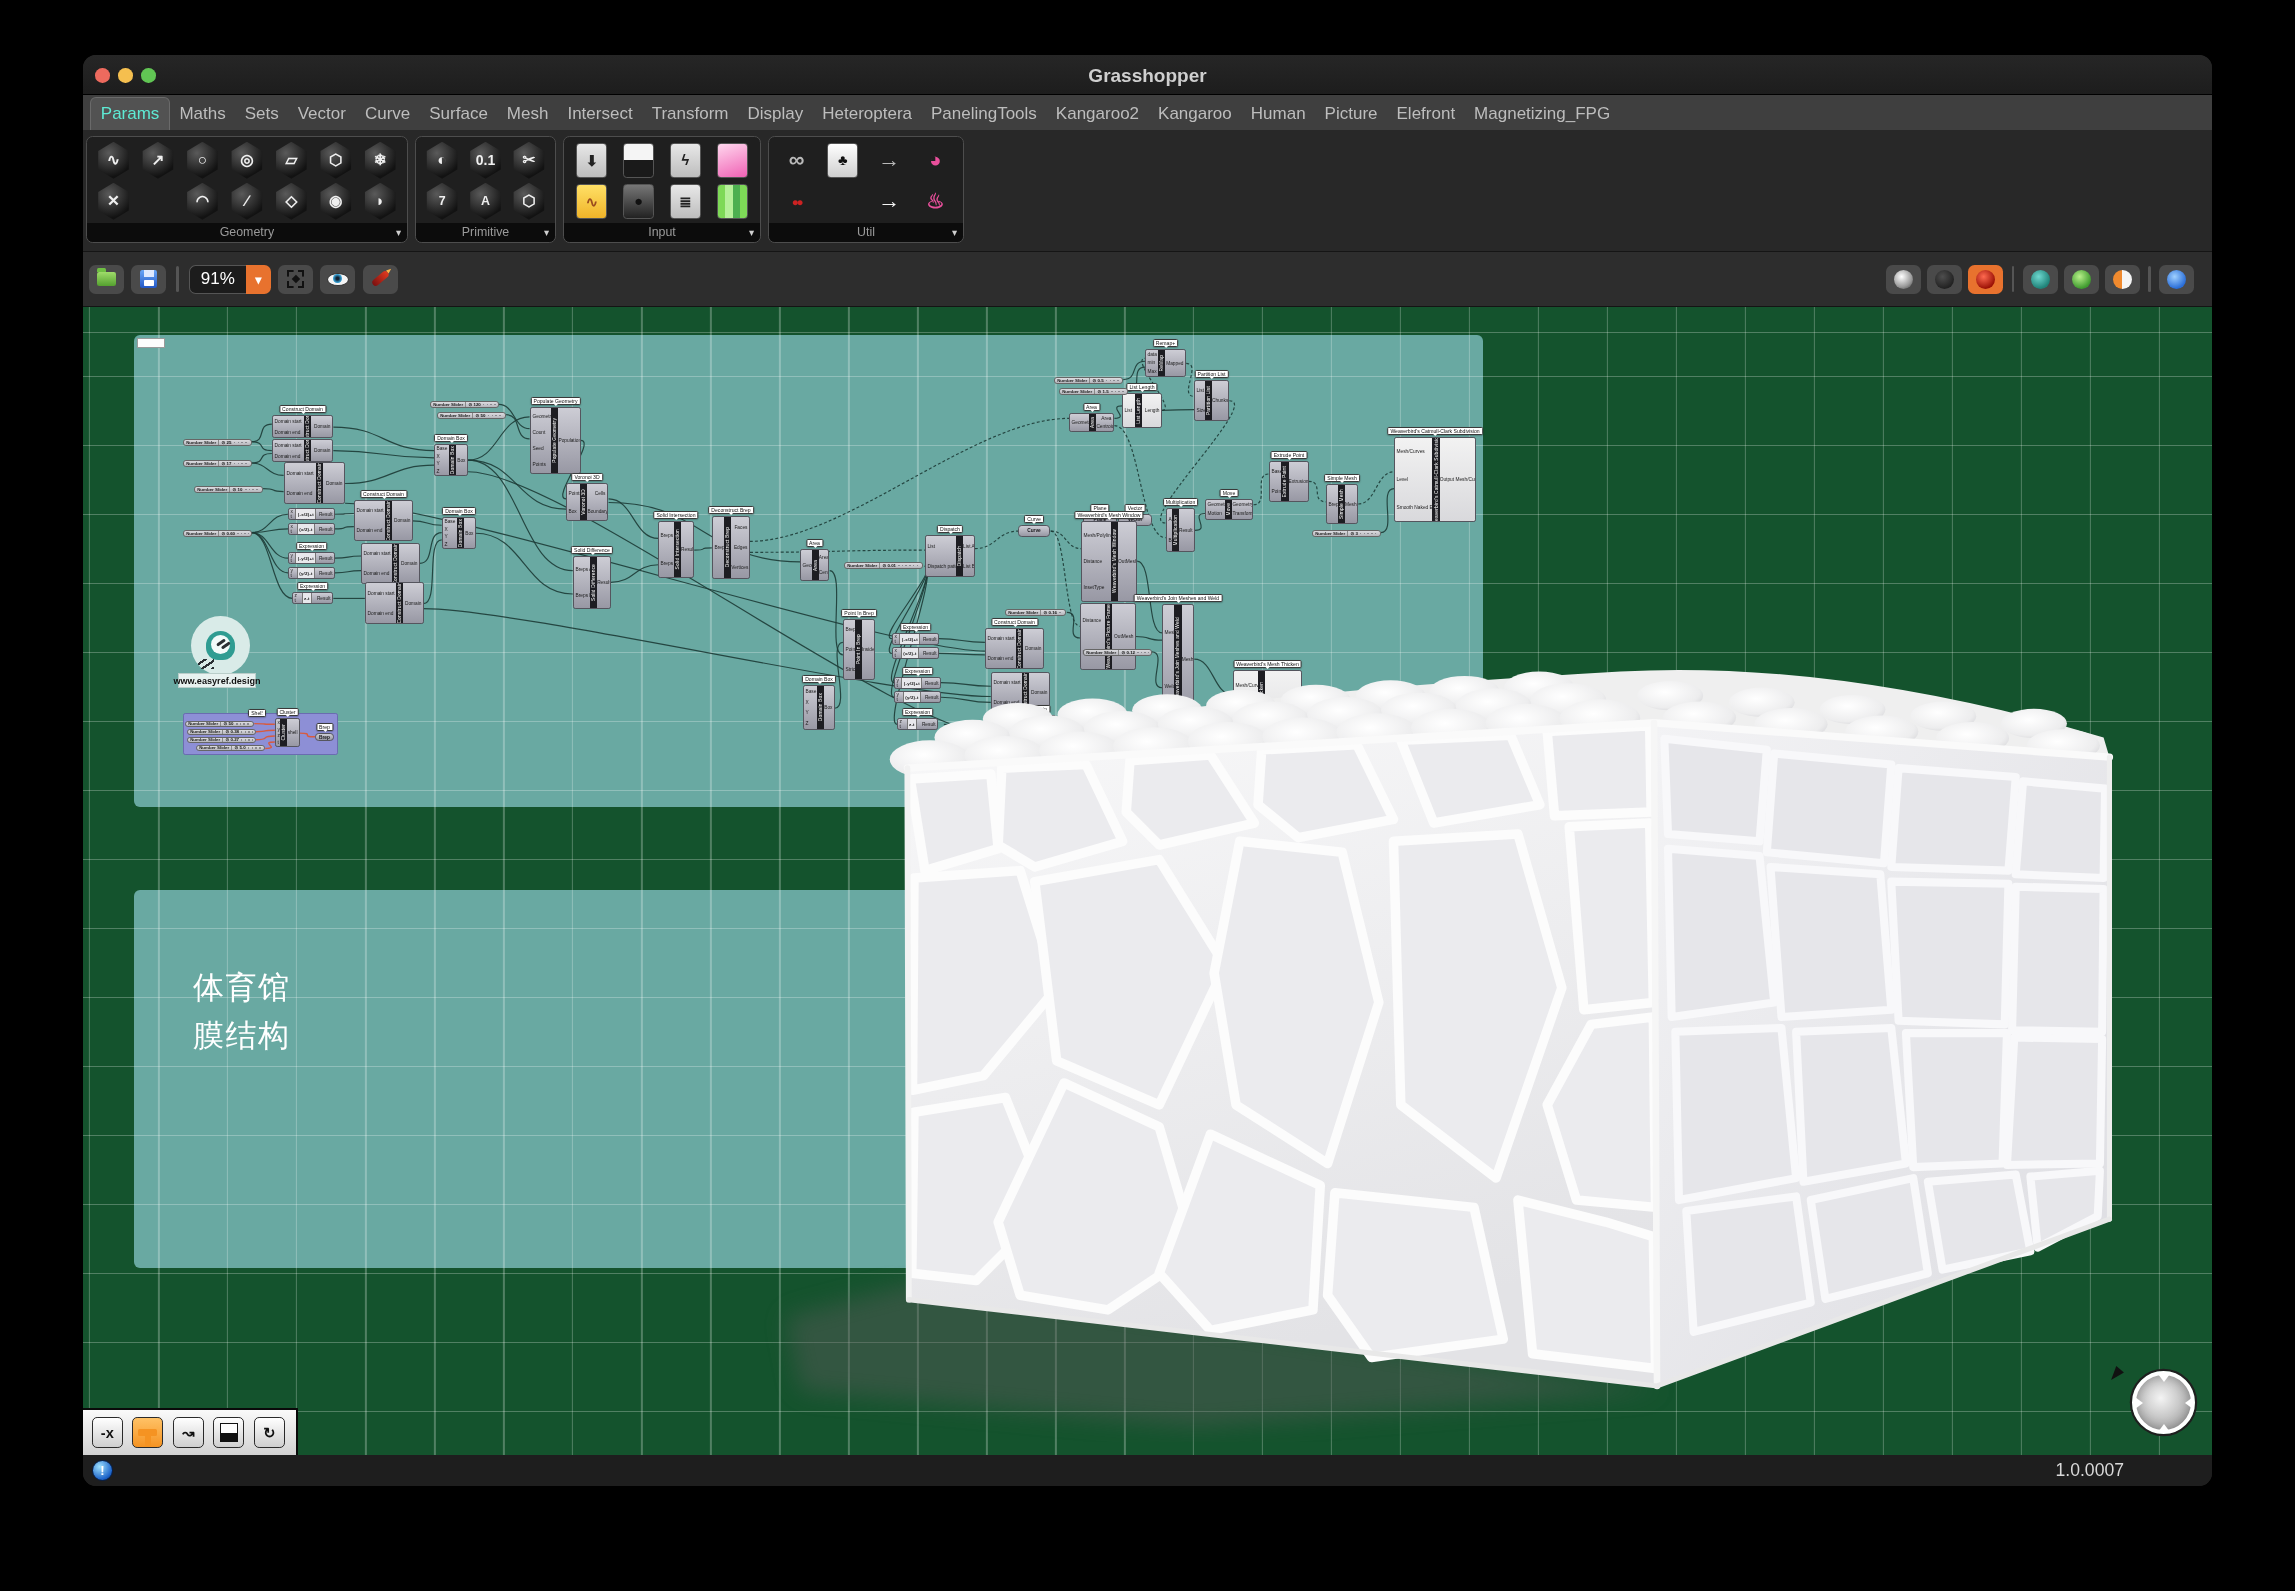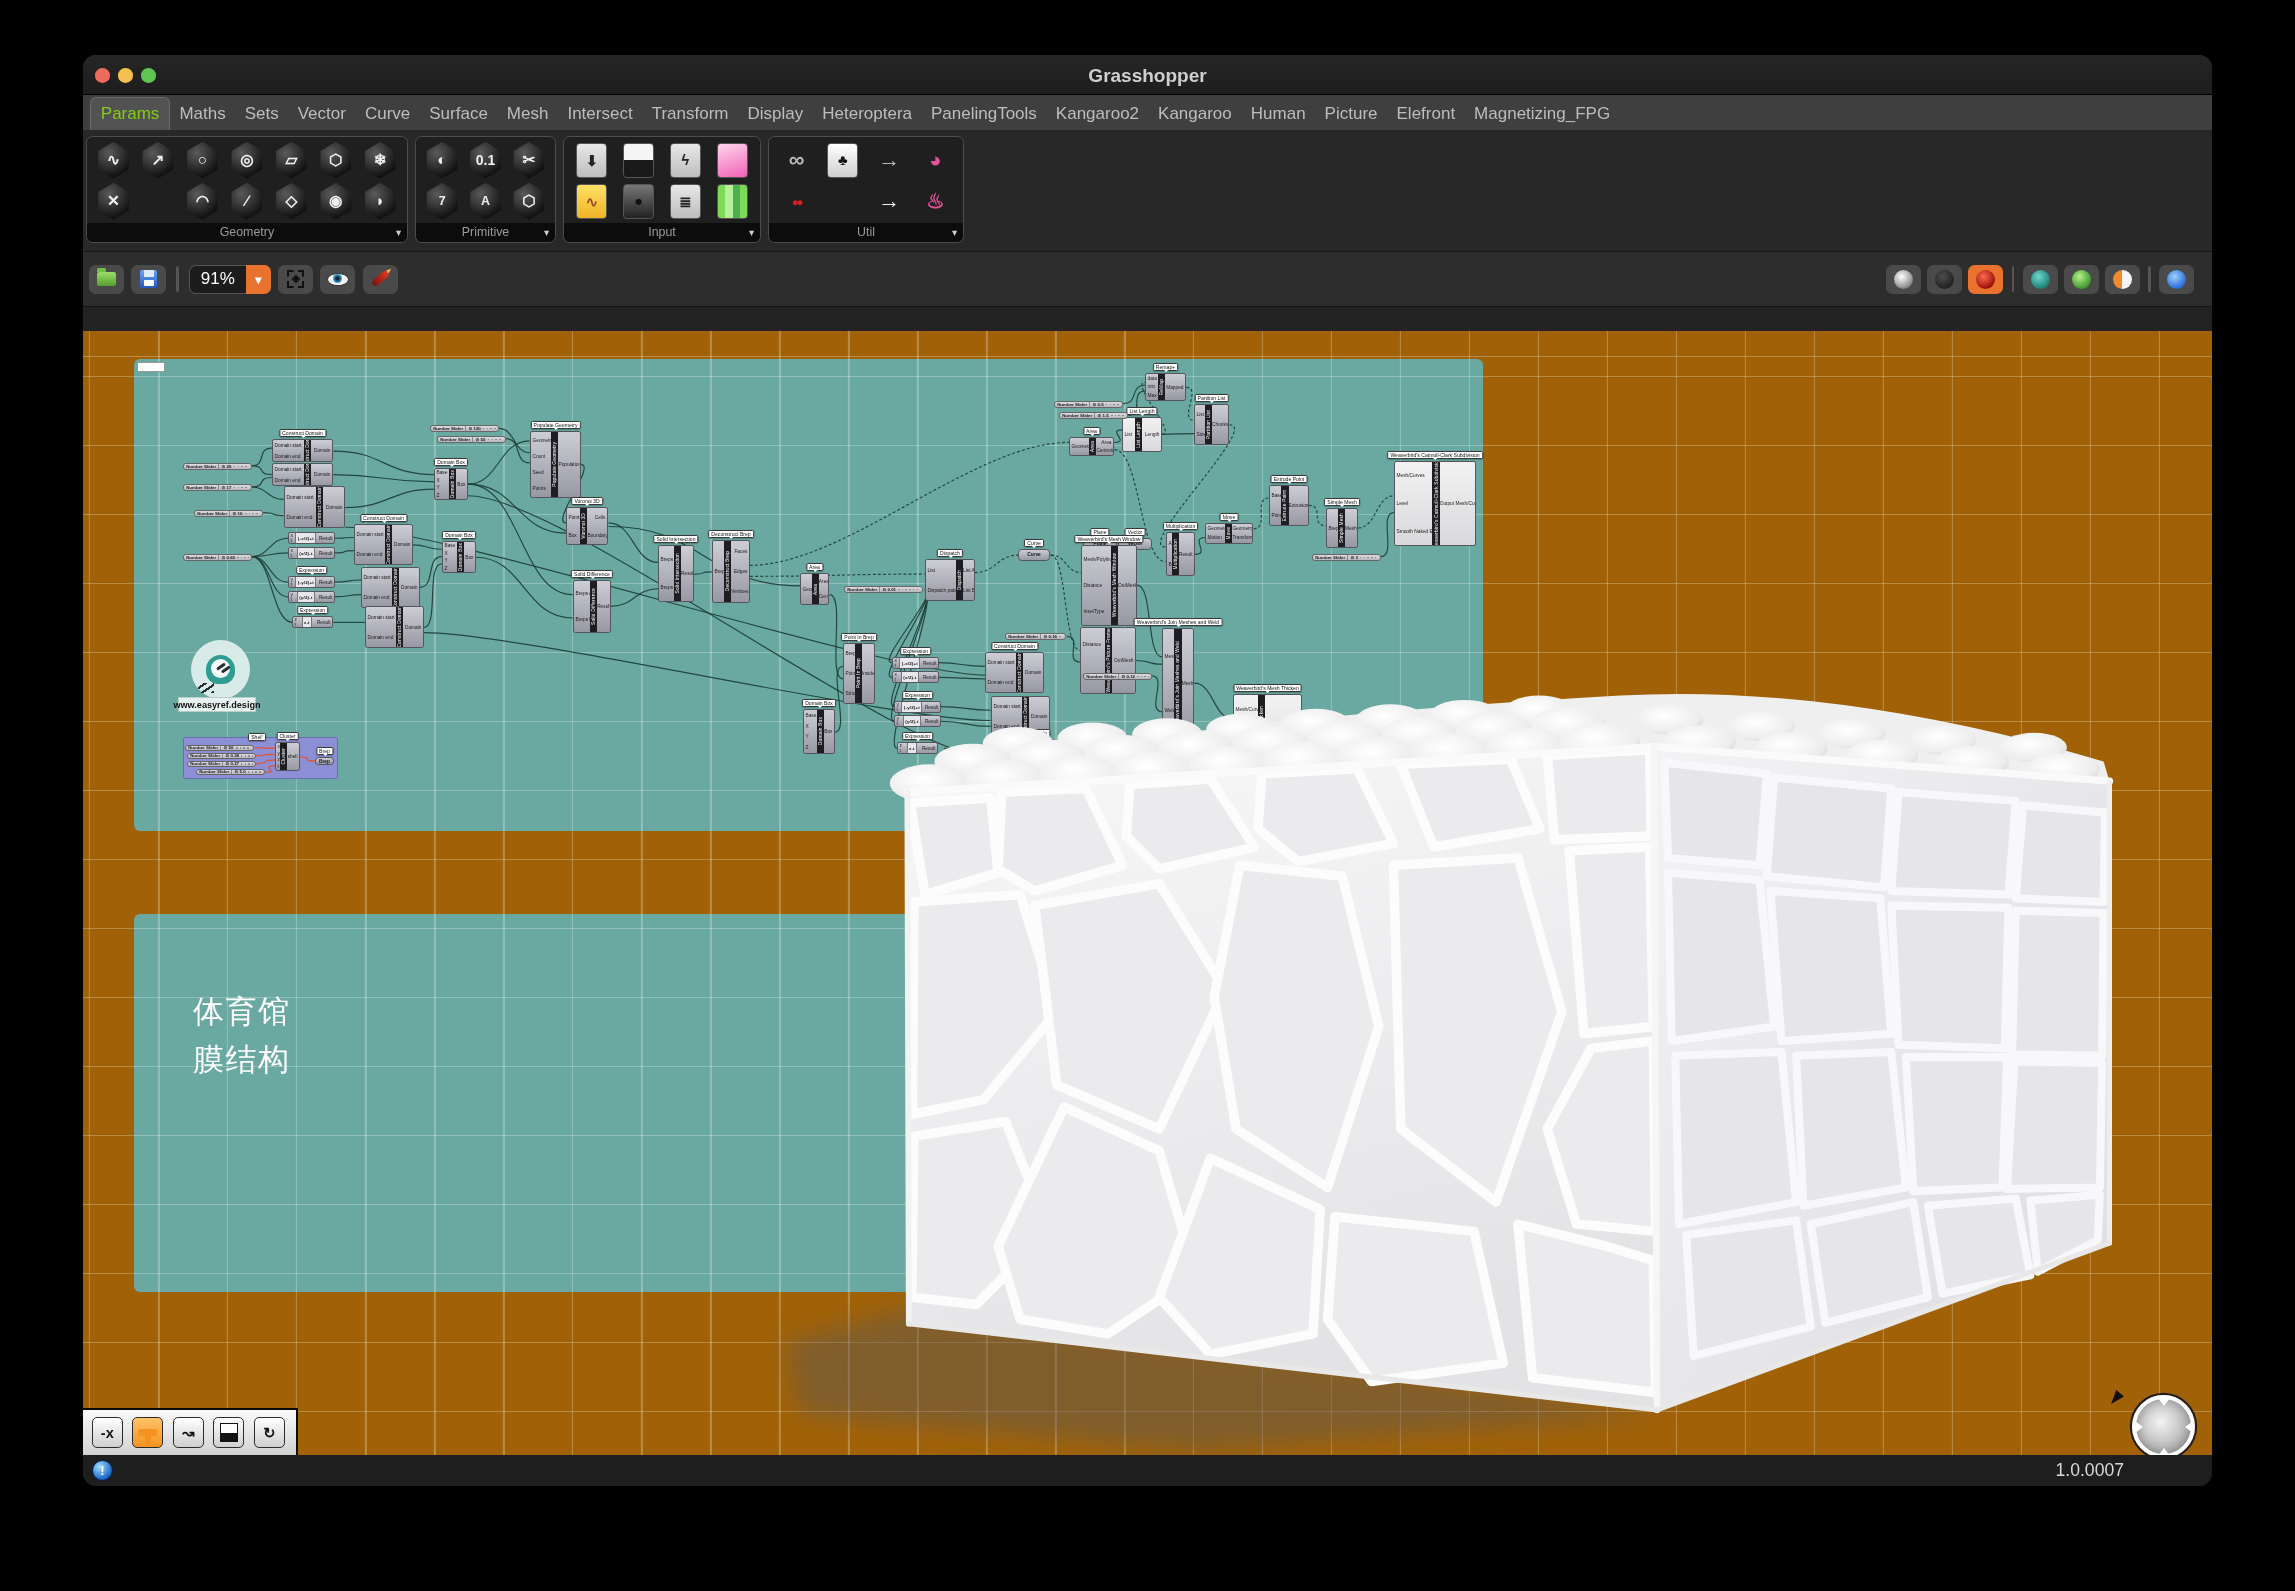--- a/index.html
+++ b/index.html
@@ -8,21 +8,21 @@
   
   #titlebar{height:40px;background:linear-gradient(#262626,#1d1d1d);position:relative;flex:0 0 auto;border-bottom:0.7px solid #000;}
   .tl{position:absolute;top:13px;width:14.6px;height:14.6px;border-radius:50%;}
   #tl-close{left:12.4px;background:#ed6a5e;}
   #tl-min{left:35px;background:#f5bf4f;}
   #tl-max{left:58px;background:#61c554;}
   #win-title{position:absolute;left:0;right:0;top:9.5px;text-align:center;color:#cfcfcf;font-size:19px;font-weight:bold;}
   
   #menubar{height:35px;background:#3f3f3f;display:flex;align-items:flex-end;padding:0 0 0 7.3px;flex:0 0 auto;}
   .tab{color:#bdbdbd;font-size:17px;padding:6.6px 9.5px 5.9px;cursor:default;white-space:nowrap;}
-  .tab.active{background:#525252;color:#84cc16;border-radius:5.9px 5.9px 0 0;border:0.7px solid #6a6a6a;border-bottom:none;}
+  .tab.active{background:#525252;color:#5eead4;border-radius:5.9px 5.9px 0 0;border:0.7px solid #6a6a6a;border-bottom:none;}
   
   #ribbon{height:122px;background:#282828;position:relative;flex:0 0 auto;border-bottom:1.5px solid #151515;}
   .panel{position:absolute;top:5.9px;height:107px;background:#1f1f1f;border:0.7px solid #4d4d4d;border-radius:6.6px;}
   .panel-icons{position:absolute;left:4.4px;right:4.4px;top:2.9px;bottom:20.5px;display:grid;grid-template-rows:1fr 1fr;align-items:center;}
   .icon-row{display:grid;align-items:center;justify-items:center;height:41px;}
   .panel-label{position:absolute;left:0;right:0;bottom:0;height:19px;background:#0c0c0c;border-radius:0 0 5.9px 5.9px;color:#9a9a9a;font-size:12.4px;display:flex;align-items:center;justify-content:center;}
   .panel-label .chev{position:absolute;right:5.9px;color:#cfcfcf;font-size:10.2px;}
   .hexicon{width:34px;height:37px;background:radial-gradient(circle at 35% 30%,#5a5a5a,#121212 70%);clip-path:polygon(50% 0,95% 25%,95% 75%,50% 100%,5% 75%,5% 25%);color:#f0f0f0;display:flex;align-items:center;justify-content:center;font-size:15.4px;font-weight:bold;}
   .sqicon{width:31px;height:35px;border-radius:3.7px;border:1.5px solid #555;display:flex;align-items:center;justify-content:center;font-size:14.6px;font-weight:bold;color:#222;background:linear-gradient(#e8e8e8,#bdbdbd);}
   .sq-panel{background:linear-gradient(#f5f5f5 50%,#1a1a1a 50%);}
@@ -54,21 +54,21 @@
      linear-gradient(#111,#111) 0 100%/6.6px 2.2px no-repeat, linear-gradient(#111,#111) 0 100%/2.2px 6.6px no-repeat,
      linear-gradient(#111,#111) 100% 100%/6.6px 2.2px no-repeat, linear-gradient(#111,#111) 100% 100%/2.2px 6.6px no-repeat;}
   .icon-extents::after{content:"";position:absolute;left:5.9px;top:5.9px;width:5.9px;height:5.9px;background:#111;transform:rotate(45deg);}
   .icon-eye{width:22px;height:13px;background:#f5f5f5;border-radius:50%;position:relative;border:1.5px solid #333;}
   .icon-eye::before{content:"";position:absolute;left:5.1px;top:0.7px;width:8.8px;height:8.8px;background:radial-gradient(circle,#123 20%,#39c 60%);border-radius:50%;}
   .icon-pen{width:19px;height:7.3px;background:linear-gradient(90deg,#7a1010,#e23a1f);border-radius:3.7px;transform:rotate(-40deg);position:relative;}
   .icon-pen::after{content:"";position:absolute;right:-5.1px;top:0.7px;border-left:5.9px solid #ffb347;border-top:2.9px solid transparent;border-bottom:2.9px solid transparent;}
   .ball{width:19px;height:19px;border-radius:50%;}
   .tbtn.active-orange{background:#e8722e;}
   
-  #canvasarea{position:relative;flex:1 1 auto;background:#a16207;overflow:hidden;margin-top:24px;}
+  #canvasarea{position:relative;flex:1 1 auto;background:#14532d;overflow:hidden;}
   #grid{position:absolute;inset:0;z-index:2;pointer-events:none;background-image:
     repeating-linear-gradient(90deg, rgba(255,255,255,.26) 0 1.5px, transparent 1.5px 69px),
     repeating-linear-gradient(0deg, rgba(255,255,255,.26) 0 1.5px, transparent 1.5px 69px);
     background-position:5.9px 26px;}
   .group-rect{position:absolute;border-radius:5.9px;z-index:1;}
   #group-top{left:51px;top:28px;width:1349px;height:472px;background:#69a9a2;}
   #group-bottom{left:51px;top:583px;width:851px;height:378px;background:#69a9a2;}
   #cluster-group{position:absolute;left:100px;top:406px;width:155px;height:42px;background:#8d8fd6;border:0.7px solid #6a6cb0;border-radius:2.2px;z-index:3;}
   #wiresvg{position:absolute;left:0;top:0;width:2120px;height:1148px;z-index:4;pointer-events:none;overflow:visible;}
   

